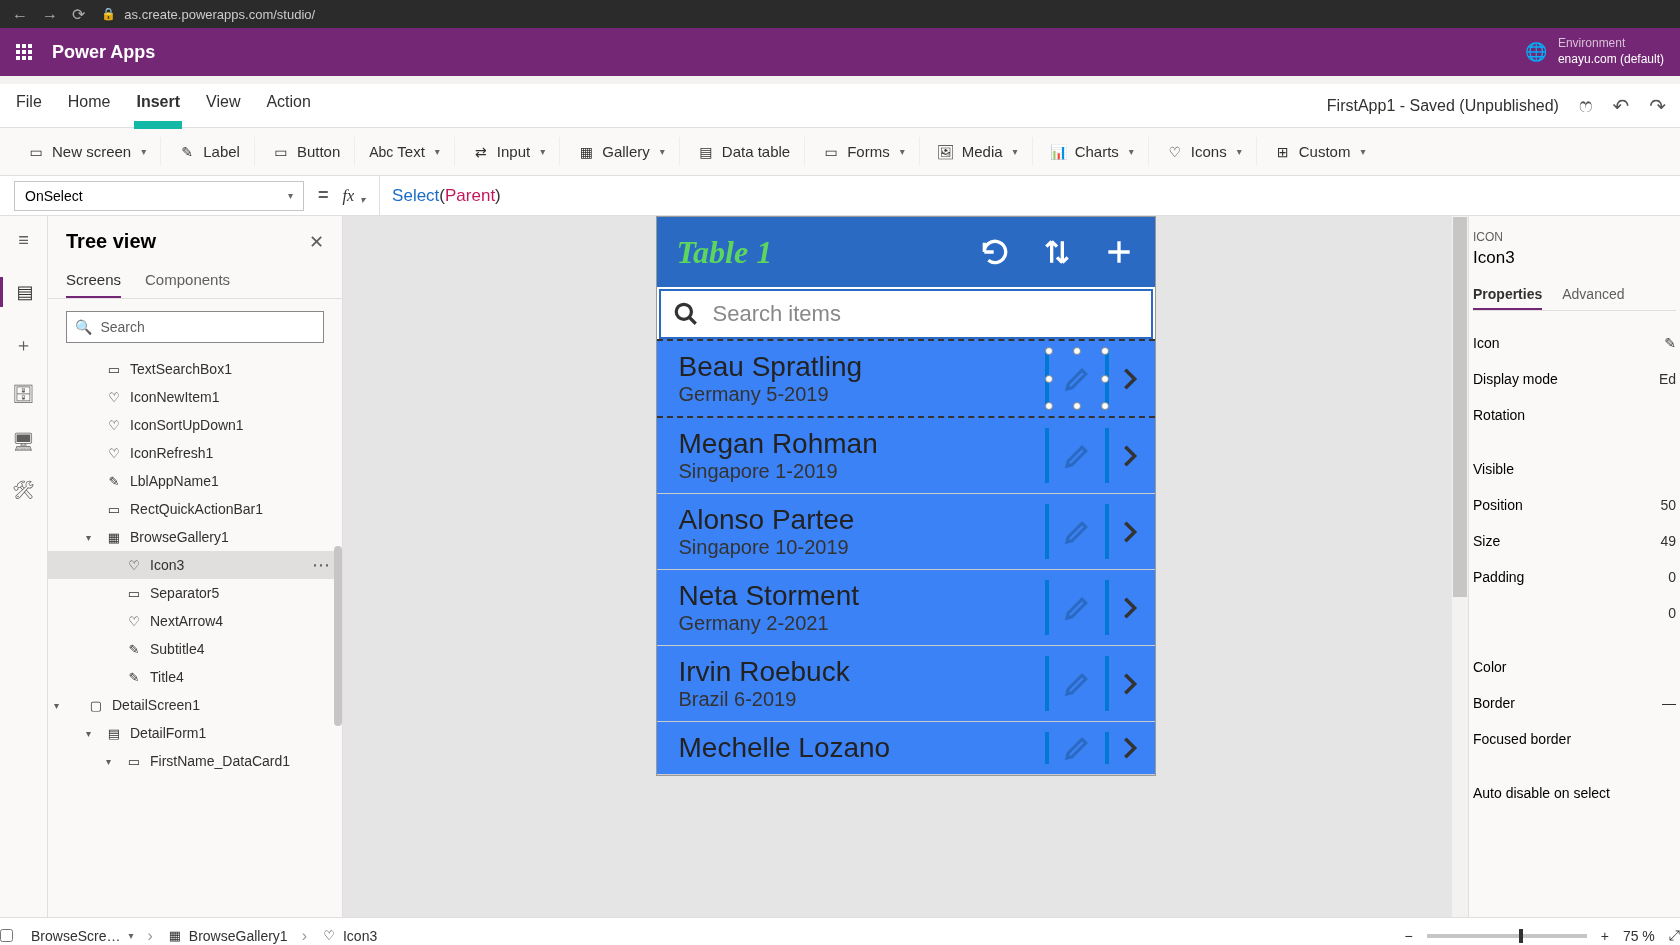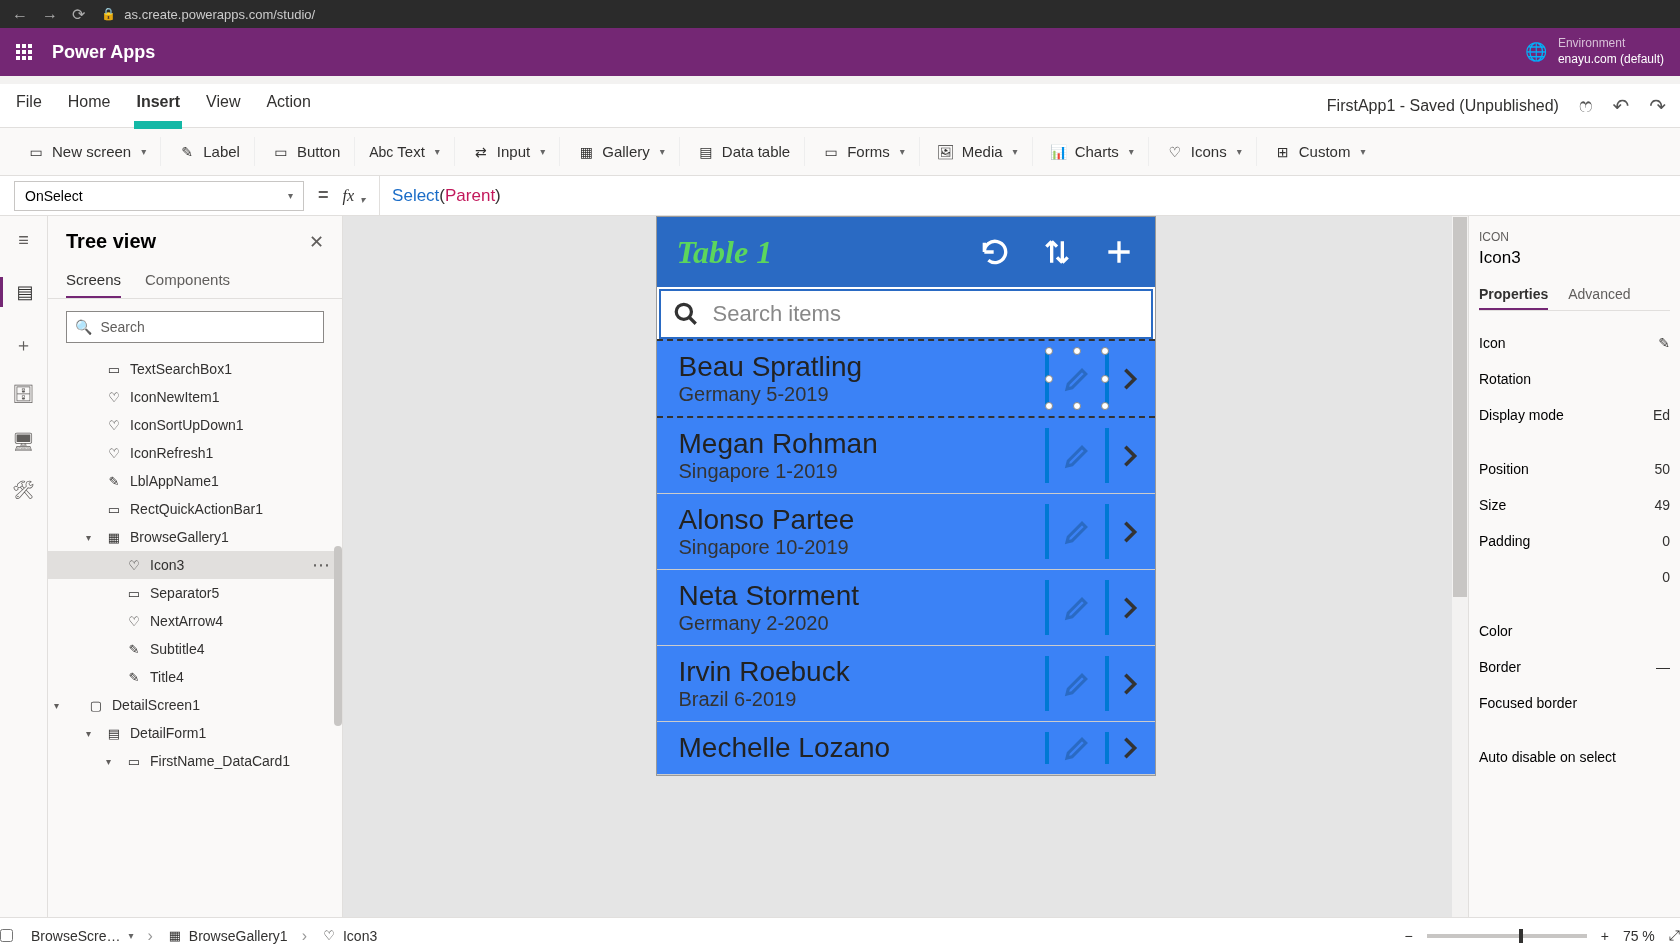--- a/index.html
+++ b/index.html
@@ -95,21 +95,21 @@
 .edit-col { width: 64px; display: flex; align-items: center; justify-content: center; border-left: 4px solid #0078d4; border-right: 4px solid #0078d4; align-self: stretch; }
 .list-row:first-of-type .edit-col { position: relative; }
 .sel-handle { position: absolute; width: 8px; height: 8px; background: #fff; border: 1px solid #888; border-radius: 50%; }
 .edit-col svg { width: 30px; height: 30px; stroke: #2a6ac3; fill: none; stroke-width: 2.5; }
 .arrow-col { width: 42px; display: flex; align-items: center; justify-content: center; }
 .arrow-col svg { width: 18px; height: 28px; stroke: #333; fill: none; stroke-width: 3; }
 .canvas-scroll { position: absolute; right: 0; top: 0; bottom: 0; width: 16px; background: #f3f2f1; }
 .canvas-scroll-thumb { width: 14px; height: 380px; background: #c8c6c4; margin: 1px auto 0; }
 
 
-.props-panel { width: 212px; background: #faf9f8; border-left: 1px solid #e1dfdd; padding: 14px 10px; font-size: 14px; }
+.props-panel { width: 212px; background: #faf9f8; border-left: 1px solid #e1dfdd; padding: 14px 4px; font-size: 14px; }
 .props-cat { font-size: 12px; color: #605e5c; text-transform: uppercase; }
 .props-name { font-size: 17px; margin: 4px 0 12px; }
 .props-tabs { display: flex; gap: 20px; border-bottom: 1px solid #e1dfdd; margin-bottom: 14px; }
 .props-tab { padding: 6px 0; cursor: pointer; color: #605e5c; }
 .props-tab.active { color: #323130; border-bottom: 2px solid #742774; font-weight: 600; }
 .prop-row { display: flex; justify-content: space-between; align-items: center; padding: 10px 0; font-size: 14px; }
 .prop-val { color: #323130; }
 
 
 .bottom-bar { height: 36px; background: #fff; border-top: 1px solid #e1dfdd; display: flex; align-items: center; padding: 0 0; gap: 6px; font-size: 14px; color: #323130; }
@@ -422,21 +422,21 @@
     </div>
     <div class="arrow-col">
       <svg viewBox="0 0 12 24">
                 <path d="M2 4l8 8-8 8"></path>
               </svg>
     </div>
           </div>
           <div class="list-row">
     <div class="row-text">
       <div class="row-title">Neta Storment</div>
-      <div class="row-sub">Germany 2-2020</div>
+      <div class="row-sub">Germany 2-2021</div>
     </div>
     <div class="edit-col">
 
       <svg viewBox="0 0 24 24">
                 <path d="M4 20l4-1 11-11-3-3L5 16l-1 4z"></path>
               </svg>
     </div>
     <div class="arrow-col">
       <svg viewBox="0 0 12 24">
                 <path d="M2 4l8 8-8 8"></path>
@@ -489,27 +489,30 @@
     <div class="props-name">Icon3</div>
     <div class="props-tabs">
       <div class="props-tab active">Properties</div>
       <div class="props-tab">Advanced</div>
     </div>
     <div class="prop-row">
         <span>Icon</span>
         <span class="prop-val">✎</span>
       </div>
     <div class="prop-row">
-        <span>Rotation</span>
-      </div>
-    <div class="prop-row">
         <span>Display mode</span>
         <span class="prop-val">Ed</span>
       </div>
+    <div class="prop-row">
+        <span>Rotation</span>
+      </div>
     <div style="height:18px"></div>
+    <div class="prop-row">
+        <span>Visible</span>
+      </div>
     <div class="prop-row">
         <span>Position</span>
         <span class="prop-val">50</span>
       </div>
     <div class="prop-row">
         <span>Size</span>
         <span class="prop-val">49</span>
       </div>
     <div class="prop-row">
         <span>Padding</span>

